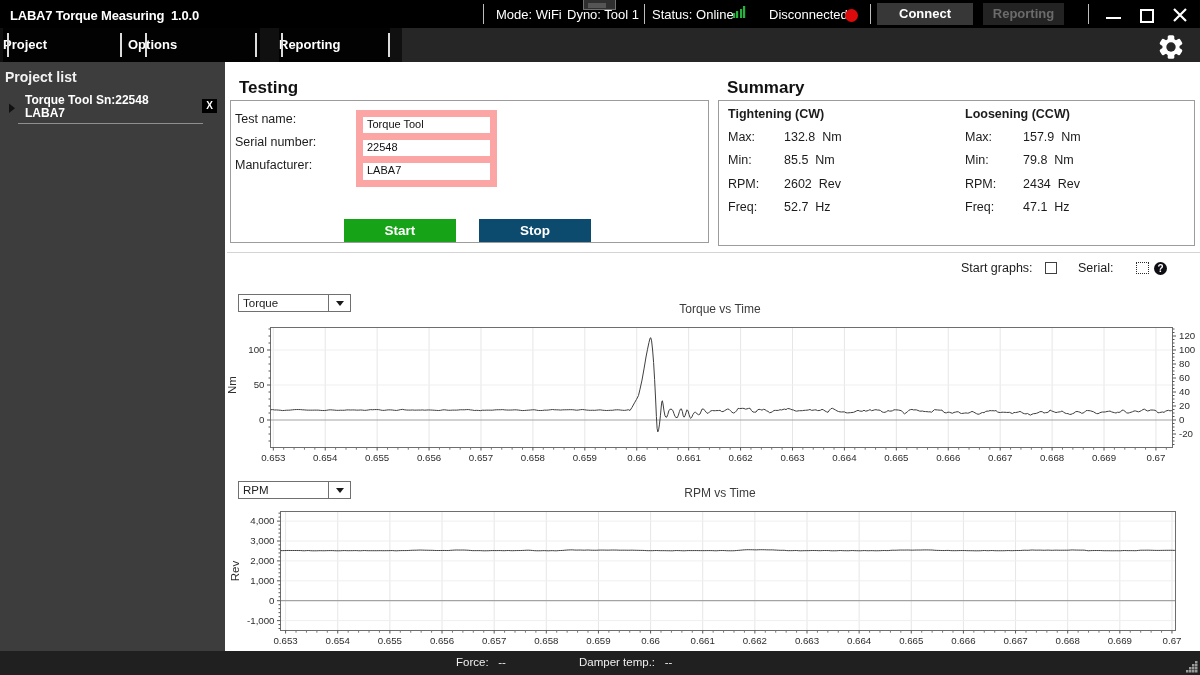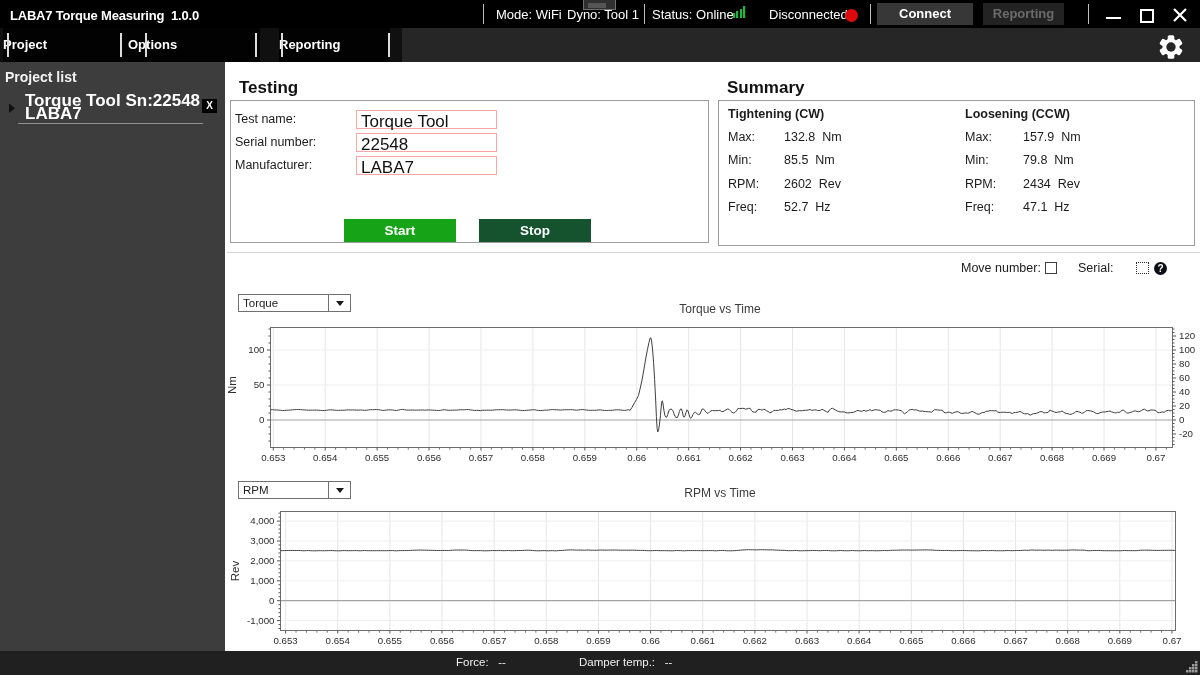--- a/index.html
+++ b/index.html
@@ -10,21 +10,21 @@
 .sidebar{position:absolute;left:0;top:62px;width:225px;height:589px;background:#3d3d3d}
 .content{position:absolute;left:225px;top:62px;width:975px;height:589px;background:#fff}
 .statusbar{position:absolute;left:0;top:651px;width:1200px;height:24px;background:#202020}
 .tb-txt{position:absolute;color:#fff;font-size:13px;top:7px;white-space:nowrap}
 .tb-sep{position:absolute;top:4px;width:1px;height:20px;background:#bdbdbd}
 .mb-btn{position:absolute;top:0;height:34px;background:#020202}
 .mb-sep{position:absolute;top:5px;width:2px;height:24px;background:#dcdcdc}
 .mb-txt{position:absolute;top:9px;color:#fff;font-weight:bold;font-size:13px;width:100%;text-align:left}
 .gbox{position:absolute;border:1px solid #9c9c9c;background:#fff}
 .lbl{position:absolute;font-size:12.5px;color:#1c1c1c;white-space:nowrap}
-.inp{position:absolute;border:1px solid #fca5a5;background:#fff;font-size:17px;color:#111;
+.inp{position:absolute;border:7px solid #fca5a5;background:#fff;font-size:11px;color:#111;
   padding:1px 0 16px 4px}
 .ddl{position:absolute;border:1px solid #707070;background:#fff;width:113px;height:18px}
 .ddl .t{position:absolute;left:4px;top:2px;font-size:11.5px;color:#222}
 .ddl .d{position:absolute;right:21px;top:0;width:1px;height:16px;background:#707070}
 .ddl .a{position:absolute;right:6px;top:6px;width:0;height:0;border-left:4.5px solid transparent;
   border-right:4.5px solid transparent;border-top:5px solid #1a1a1a}
 </style></head><body>
 
 <div class="titlebar"></div>
 <div class="tb-txt" style="left:10px;top:8px;font-weight:bold;font-size:13px;letter-spacing:-0.2px">LABA7 Torque Measuring&nbsp; 1.0.0</div>
@@ -77,34 +77,34 @@
     <rect x="8.7" y="0.2" width="6.6" height="6.6" rx="1.6" transform="rotate(180 12 12)" fill="#fff"></rect>
     <rect x="8.7" y="0.2" width="6.6" height="6.6" rx="1.6" transform="rotate(240 12 12)" fill="#fff"></rect>
     <rect x="8.7" y="0.2" width="6.6" height="6.6" rx="1.6" transform="rotate(300 12 12)" fill="#fff"></rect>
     <circle cx="12" cy="12" r="4.7" fill="#262626"></circle>
   </svg>
 <div class="sidebar"></div>
 <div class="abs" style="left:5px;top:69px;color:#f2f2f2;font-weight:bold;font-size:14px">Project list</div>
 <svg class="abs" style="left:8px;top:103px" width="8" height="11">
     <polygon points="1,0.5 7,5.25 1,10" fill="#111"></polygon>
   </svg>
-<div class="abs" style="left:25px;top:94px;color:#fff;font-weight:bold;font-size:17px;line-height:13px">Torque Tool Sn:22548<br>LABA7</div>
+<div class="abs" style="left:25px;top:94px;color:#fff;font-weight:bold;font-size:12px;line-height:13px">Torque Tool Sn:22548<br>LABA7</div>
 <div class="abs" style="left:202px;top:99px;width:15px;height:14px;background:#000;color:#fff;font-weight:bold;font-size:10px;text-align:center;line-height:14px">X</div>
 <div class="abs" style="left:18px;top:122.5px;width:185px;height:1px;background:#8f8f8f"></div>
 <div class="content"></div>
 <div class="abs" style="left:239px;top:78px;font-weight:bold;font-size:17px;color:#111">Testing</div>
 <div class="gbox" style="left:230px;top:100px;width:479px;height:143px"></div>
 <div class="lbl" style="left:235px;top:112px">Test name:</div>
 <div class="lbl" style="left:235px;top:135px">Serial number:</div>
 <div class="lbl" style="left:235px;top:158px">Manufacturer:</div>
 <div class="inp" style="left:356px;top:110px;width:141px;height:17px">Torque Tool</div>
 <div class="inp" style="left:356px;top:133px;width:141px;height:17px">22548</div>
 <div class="inp" style="left:356px;top:156px;width:141px;height:17px">LABA7</div>
 <div class="abs" style="left:344px;top:219px;width:112px;height:23px;background:#17a317;color:#fff;font-weight:bold;font-size:13.5px;text-align:center;line-height:23px">Start</div>
-<div class="abs" style="left:479px;top:219px;width:112px;height:23px;background:#14532d;color:#fff;font-weight:bold;font-size:13.5px;text-align:center;line-height:23px">Stop</div>
+<div class="abs" style="left:479px;top:219px;width:112px;height:23px;background:#0c4a6e;color:#fff;font-weight:bold;font-size:13.5px;text-align:center;line-height:23px">Stop</div>
 <div class="abs" style="left:727px;top:78px;font-weight:bold;font-size:17px;color:#111">Summary</div>
 <div class="gbox" style="left:718px;top:100px;width:477px;height:146px"></div>
 <div class="lbl" style="left:728px;top:107px;font-weight:bold">Tightening (CW)</div>
 <div class="lbl" style="left:965px;top:107px;font-weight:bold">Loosening (CCW)</div>
 <div class="lbl" style="left:728px;top:130px">Max:</div>
 <div class="lbl" style="left:784px;top:130px">132.8&nbsp; Nm</div>
 <div class="lbl" style="left:965px;top:130px">Max:</div>
 <div class="lbl" style="left:1023px;top:130px">157.9&nbsp; Nm</div>
 <div class="lbl" style="left:728px;top:153.3px">Min:</div>
 <div class="lbl" style="left:784px;top:153.3px">85.5&nbsp; Nm</div>
@@ -112,21 +112,21 @@
 <div class="lbl" style="left:1023px;top:153.3px">79.8&nbsp; Nm</div>
 <div class="lbl" style="left:728px;top:176.6px">RPM:</div>
 <div class="lbl" style="left:784px;top:176.6px">2602&nbsp; Rev</div>
 <div class="lbl" style="left:965px;top:176.6px">RPM:</div>
 <div class="lbl" style="left:1023px;top:176.6px">2434&nbsp; Rev</div>
 <div class="lbl" style="left:728px;top:199.9px">Freq:</div>
 <div class="lbl" style="left:784px;top:199.9px">52.7&nbsp; Hz</div>
 <div class="lbl" style="left:965px;top:199.9px">Freq:</div>
 <div class="lbl" style="left:1023px;top:199.9px">47.1&nbsp; Hz</div>
 <div class="abs" style="left:227px;top:252px;width:973px;height:1px;background:#d4d4d4"></div>
-<div class="lbl" style="left:961px;top:261px">Move number:</div>
+<div class="lbl" style="left:961px;top:261px">Start graphs:</div>
 <div class="abs" style="left:1045px;top:262px;width:12px;height:12px;border:1.5px solid #404040;background:#fff"></div>
 <div class="lbl" style="left:1078px;top:261px">Serial:</div>
 <div class="abs" style="left:1136px;top:262px;width:13px;height:12px;border:1.5px dotted #2b2b2b;background:#fff"></div>
 <div class="abs" style="left:1154px;top:262px;width:13px;height:13px;border-radius:50%;background:#0d0d14;color:#fff;font-weight:bold;font-size:10px;text-align:center;line-height:13px">?</div>
 <div class="ddl" style="left:238px;top:294px">
     <div class="t">Torque</div>
     <div class="d"></div>
     <div class="a"></div>
   </div>
 <div class="ddl" style="left:238px;top:481px">

